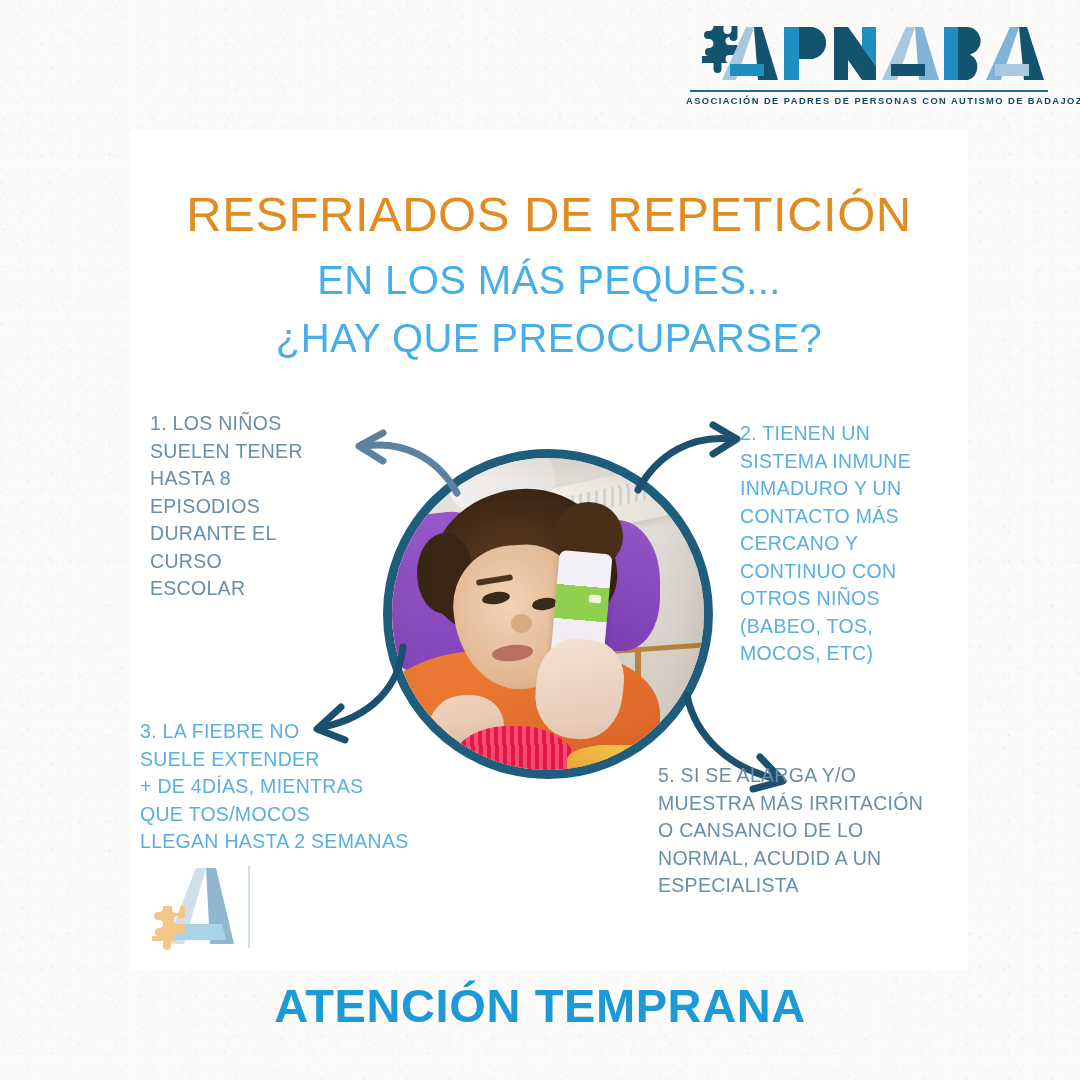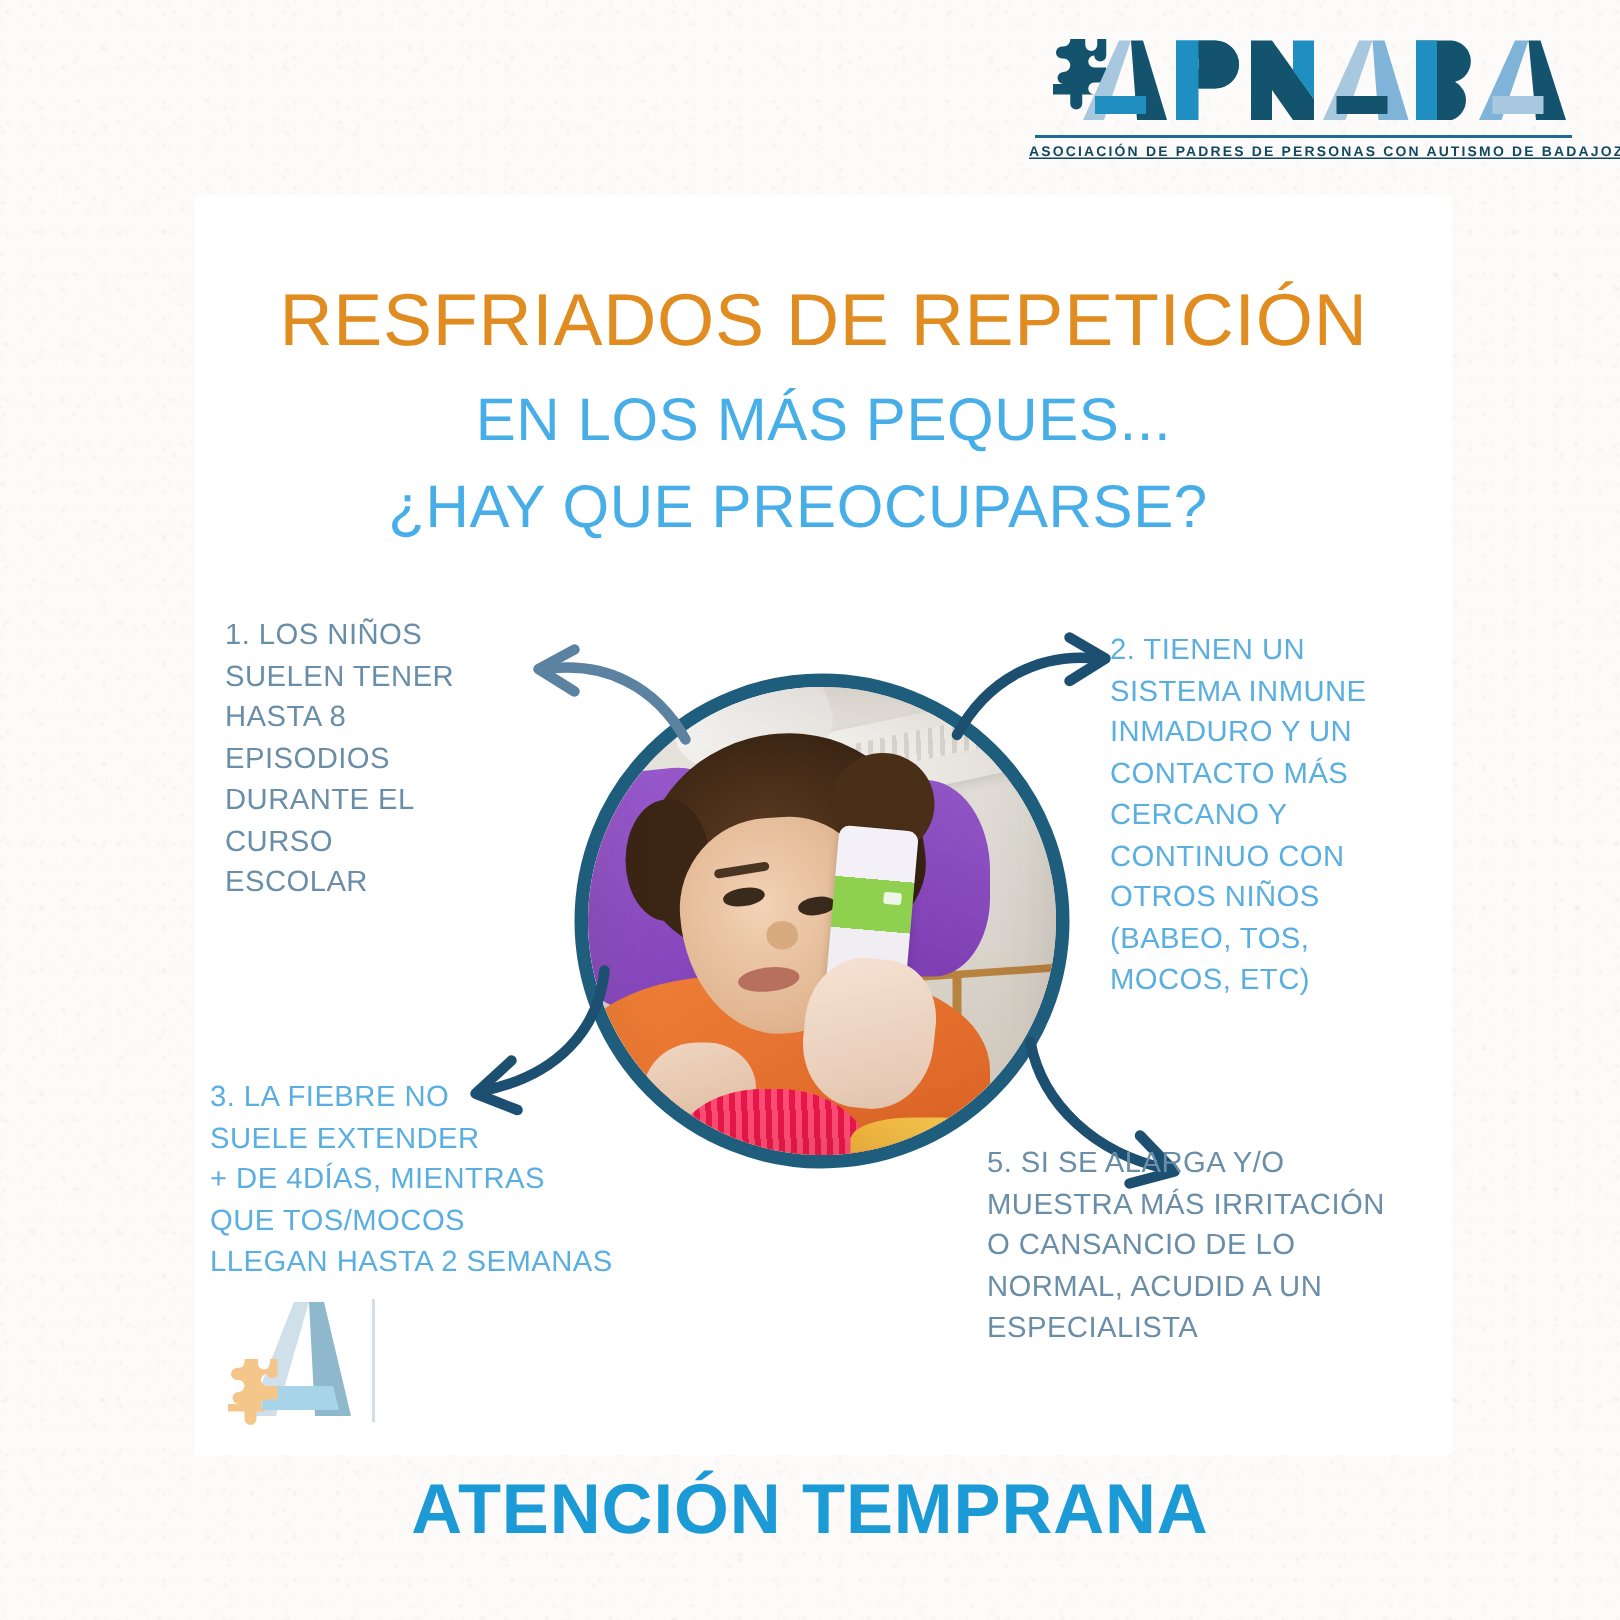--- a/index.html
+++ b/index.html
@@ -38,39 +38,39 @@
   #logo-apnaba{
     position:absolute;left:686px;top:22px;width:366px;height:96px;
   }
   #logo-apnaba .wordmark{position:absolute;left:0;top:0;width:366px;height:64px;}
   #logo-apnaba .rule{
     position:absolute;left:4px;top:68px;width:358px;height:1.5px;background:#1d6e8e;
   }
   #logo-apnaba .tagline{
     position:absolute;left:0;top:74px;width:366px;
     font-size:9.3px;letter-spacing:1.45px;color:#12485f;
-    font-weight:600;white-space:nowrap;text-decoration:underline;
+    font-weight:600;white-space:nowrap;
   }
 
   
   .title-1{
     position:absolute;left:130px;top:186px;width:838px;
     text-align:center;
     font-size:49px;font-weight:400;letter-spacing:.5px;
     color:#e08c20;
     font-family:"Liberation Sans", sans-serif;
   }
   .title-2{
     position:absolute;left:130px;top:258px;width:838px;
     text-align:center;
     font-size:40px;font-weight:400;letter-spacing:.4px;
     color:#48aee8;
   }
   .title-3{
-    position:absolute;left:113px;top:316px;width:838px;
+    position:absolute;left:130px;top:316px;width:838px;
     text-align:center;
     font-size:40px;font-weight:400;letter-spacing:.4px;
     color:#48aee8;
   }
 
   
   #photo-wrap{
     position:absolute;left:383px;top:449px;width:330px;height:330px;
     border-radius:50%;
     border:9px solid #1f5d7d;

